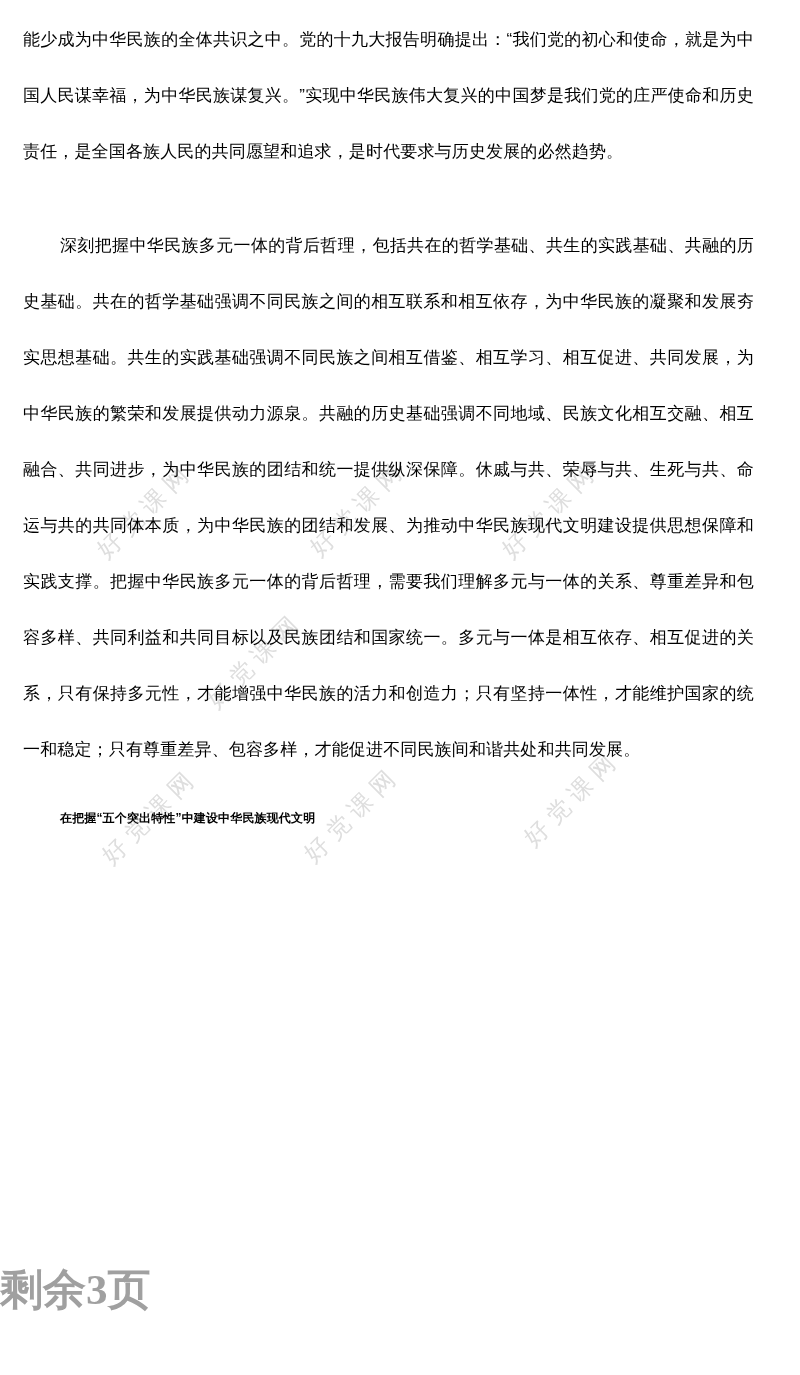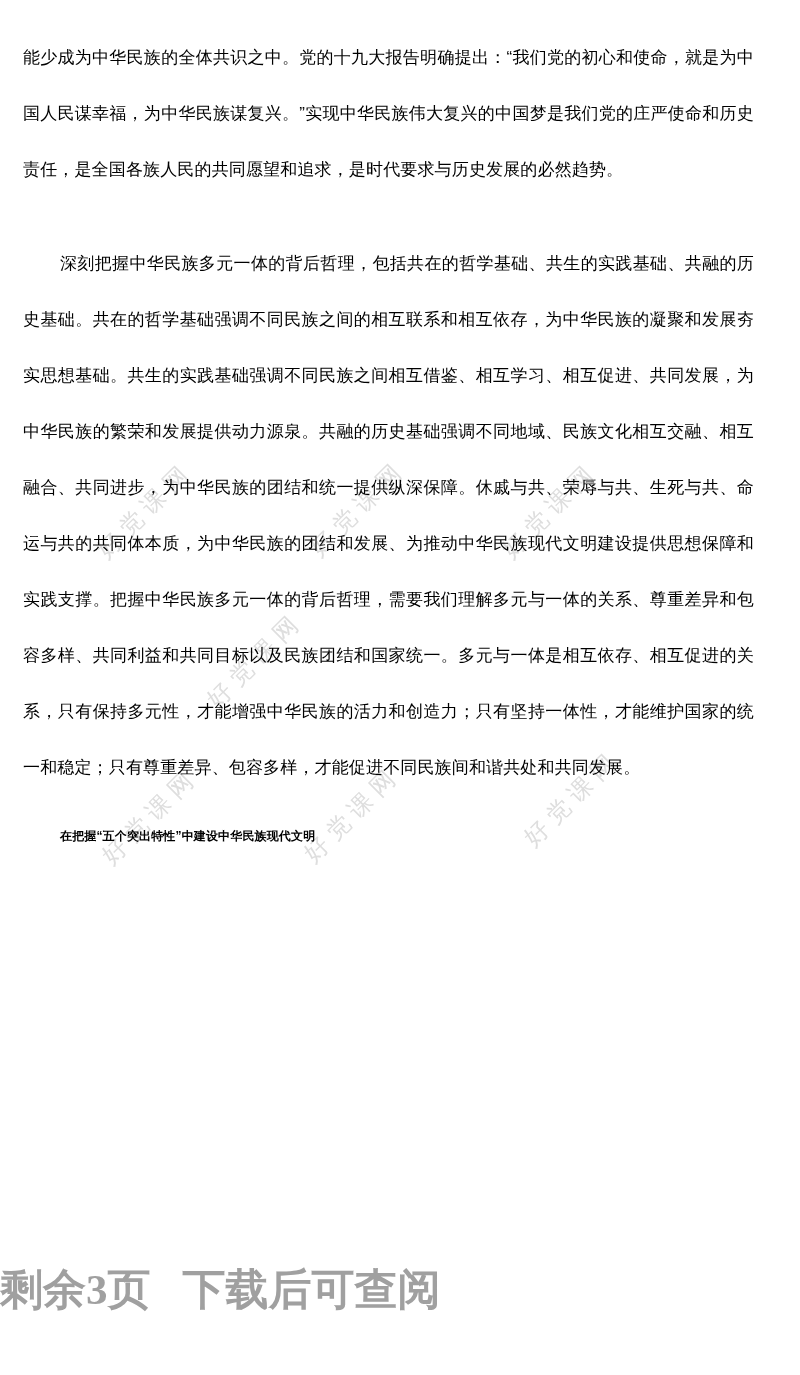--- a/index.html
+++ b/index.html
@@ -21,24 +21,23 @@
     white-space: nowrap;
     transform: translate(-50%, -50%) rotate(-45deg);
     font-family: "Liberation Sans", sans-serif;
     user-select: none;
   }
 
   
   .doc {
     position: absolute; left: 0; top: 0;
     width: 776px;
-    padding: 0 22px 0 23px;
+    padding: 16px 22px 0 23px;
     box-sizing: border-box;
     z-index: 1;
-    margin-top: 34px;
   }
   .para {
     font-size: 17px;
     line-height: 56px;
     letter-spacing: 0.15px;
     color: #000000;
     text-align: justify;
     font-weight: 500;
     margin: 0;
   }
@@ -55,21 +54,21 @@
     margin: 0;
     text-indent: 37px;
   }
 
   
   .footer {
     position: absolute;
     left: 0; top: 1266px;
     width: 100%;
     display: flex;
-    justify-content: flex-start;
+    justify-content: space-between;
     gap: 32px;
     font-family: "Liberation Serif", serif;
     font-weight: bold;
     font-size: 43px;
     line-height: 1.1;
     z-index: 1;
   }
 </style>
 </head>
 <body>
@@ -87,16 +86,15 @@
     </div>
 
   <div class="doc">
     <p class="para p1">能少成为中华民族的全体共识之中。党的十九大报告明确提出：“我们党的初心和使命，就是为中国人民谋幸福，为中华民族谋复兴。”实现中华民族伟大复兴的中国梦是我们党的庄严使命和历史责任，是全国各族人民的共同愿望和追求，是时代要求与历史发展的必然趋势。</p>
     <p class="para p3 indent">深刻把握中华民族多元一体的背后哲理，包括共在的哲学基础、共生的实践基础、共融的历史基础。共在的哲学基础强调不同民族之间的相互联系和相互依存，为中华民族的凝聚和发展夯实思想基础。共生的实践基础强调不同民族之间相互借鉴、相互学习、相互促进、共同发展，为中华民族的繁荣和发展提供动力源泉。共融的历史基础强调不同地域、民族文化相互交融、相互融合、共同进步，为中华民族的团结和统一提供纵深保障。休戚与共、荣辱与共、生死与共、命运与共的共同体本质，为中华民族的团结和发展、为推动中华民族现代文明建设提供思想保障和实践支撑。把握中华民族多元一体的背后哲理，需要我们理解多元与一体的关系、尊重差异和包容多样、共同利益和共同目标以及民族团结和国家统一。多元与一体是相互依存、相互促进的关系，只有保持多元性，才能增强中华民族的活力和创造力；只有坚持一体性，才能维护国家的统一和稳定；只有尊重差异、包容多样，才能促进不同民族间和谐共处和共同发展。</p>
     <h2 class="heading">在把握“五个突出特性”中建设中华民族现代文明</h2>
   </div>
 
   <div class="footer" style="color: rgb(160, 160, 160);">
     <span>剩余3页</span>
-    <span>下载后可查阅</span>
   </div>
 
 </div>
 
 </body></html>

